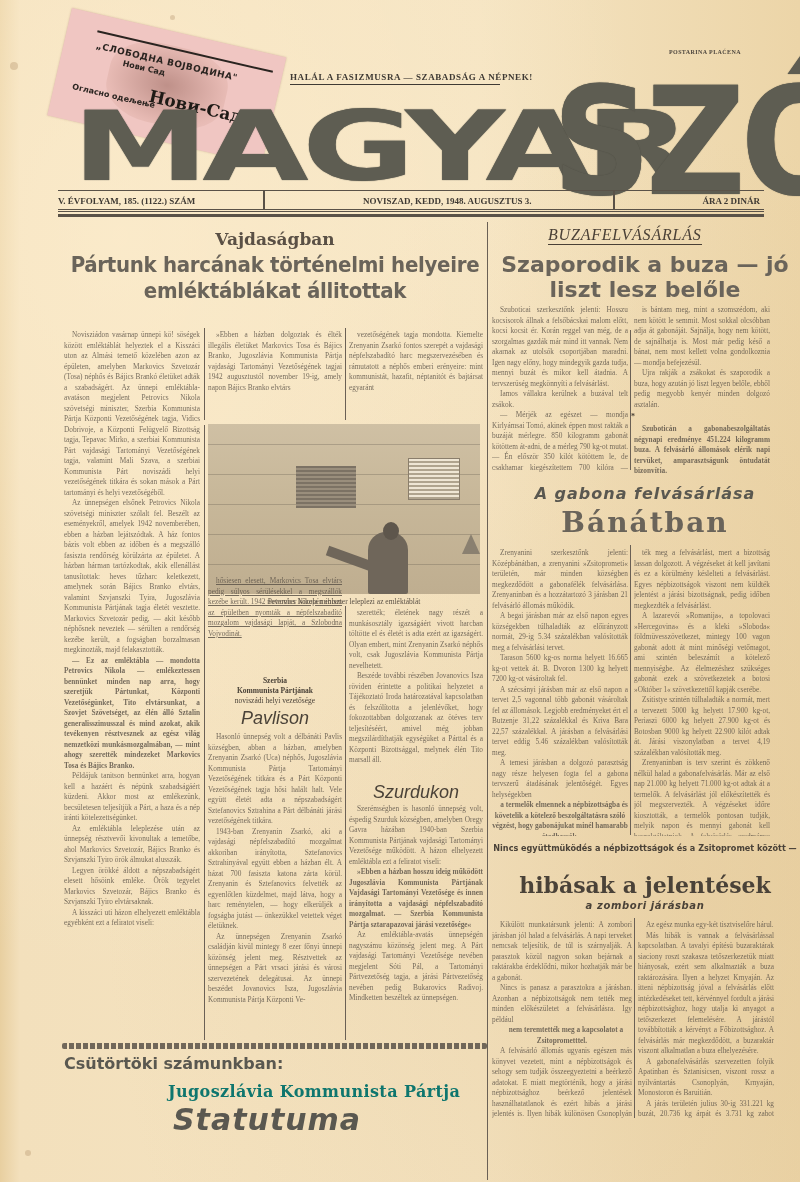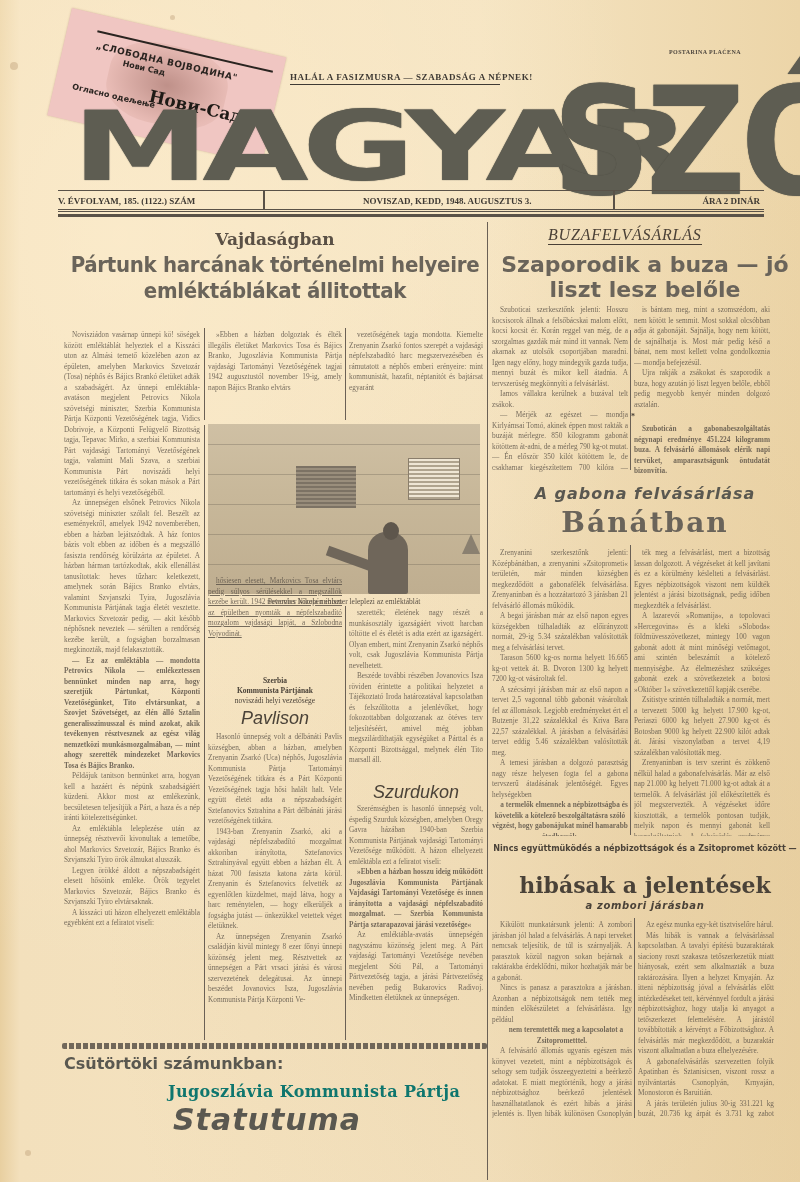--- a/index.html
+++ b/index.html
@@ -210,21 +210,21 @@
   </div>
 
   <div class="txt" style="left:349px;top:608px;width:134px;height:172px;">
     <p>szerették; életének nagy részét a munkásosztály igazságáért vivott harcban töltötte el és életét is adta ezért az igazságért. Olyan embert, mint Zrenyanin Zsarkó néphős volt, csak Jugoszlávia Kommunista Pártja nevelhetett.</p>
     <p>Beszéde további részében Jovanovics Isza röviden érintette a politikai helyzetet a Tájékoztató Iroda határozatával kapcsolatban és felszólította a jelenlévőket, hogy fokozottabban dolgozzanak az ötéves terv teljesítéséért, amivel még jobban megszilárdíthatják egységüket a Párttal és a Központi Bizottsággal, melynek élén Tito marsall áll.</p>
   </div>
   <div class="sub-italic" style="left:349px;top:782px;width:134px;">Szurdukon</div>
   <div class="txt" style="left:349px;top:804px;width:134px;height:234px;">
     <p>Szerémségben is hasonló ünnepség volt, éspedig Szurduk községben, amelyben Oregy Gavra házában 1940-ban Szerbia Kommunista Pártjának vajdasági Tartományi Vezetősége működött. A házon elhelyezett emléktábla ezt a feliratot viseli:</p>
     <p class="bold" style="font-weight:700;">»Ebben a házban hosszu ideig működött Jugoszlávia Kommunista Pártjának Vajdasági Tartományi Vezetősége és innen irányította a vajdasági népfelszabadító mozgalmat. — Szerbia Kommunista Pártja sztarapazovai járási vezetősége«</p>
-    <p>Az emléktábla-avatás ünnepségén nagyszámu közönség jelent meg. A Párt vajdasági Tartományi Vezetősége nevében megjelent Sóti Pál, a Tartományi Pártvezetőség tagja, a járási Pártvezetőség nevében pedig Bukarovics Radivoj. Mindketten életüknek az ünnepségen.</p>
+    <p>Az emléktábla-avatás ünnepségén nagyszámu közönség jelent meg. A Párt vajdasági Tartományi Vezetősége nevében megjelent Sóti Pál, a Tartományi Pártvezetőség tagja, a járási Pártvezetőség nevében pedig Bukarovics Radivoj. Mindketten beszéltek az ünnepségen.</p>
   </div>
 
   <div class="r-kicker">BUZAFELVÁSÁRLÁS</div>
   <div class="r-main">Szaporodik a buza — jó liszt lesz belőle</div>
 
   <div class="txt" style="left:492px;top:305px;width:136px;height:168px;">
     <p>Szuboticai szerkesztőnk jelenti: Hosszu kocsisorok állnak a felsőbácskai malom előtt, kocsi kocsit ér. Korán reggel van még, de a szorgalmas gazdák már mind itt vannak. Nem akarnak az utolsók csoportjában maradni. Igen nagy előny, hogy mindegyik gazda tudja, mennyi buzát és mikor kell átadnia. A tervszerüség megkönnyíti a felvásárlást.</p>
     <p>Iamos vállakra kerülnek a buzával telt zsákok.</p>
     <p>— Mérjék az egészet — mondja Kirlyámsai Tomó, akinek éppen most rakták a buzáját mérlegre. 850 kilogramm gabonát kötöttem át-adni, de a mérleg 790 kg-ot mutat. — Én először 350 kilót kötöttem le, de csakhamar kiegészítettem 700 kilóra — mondja Barna Lajos. Nem</p>
   </div>

